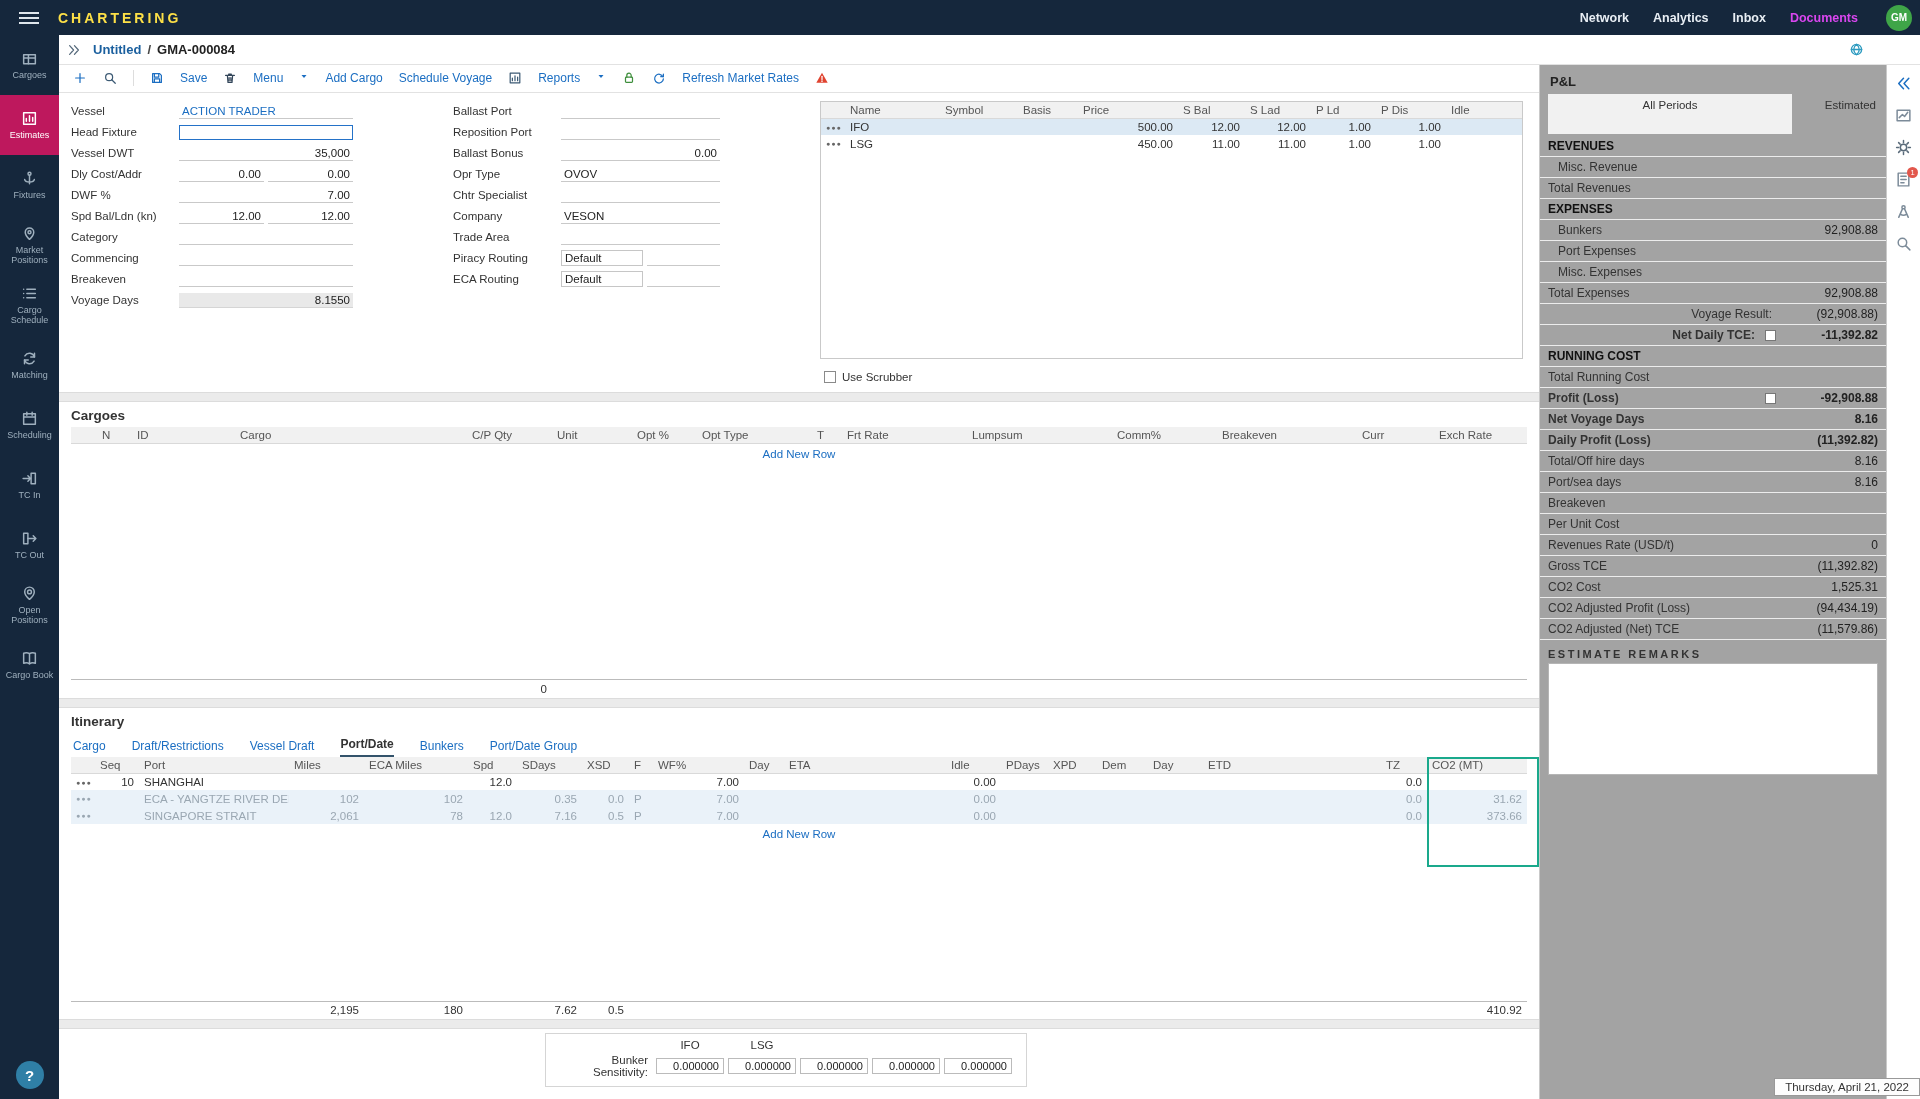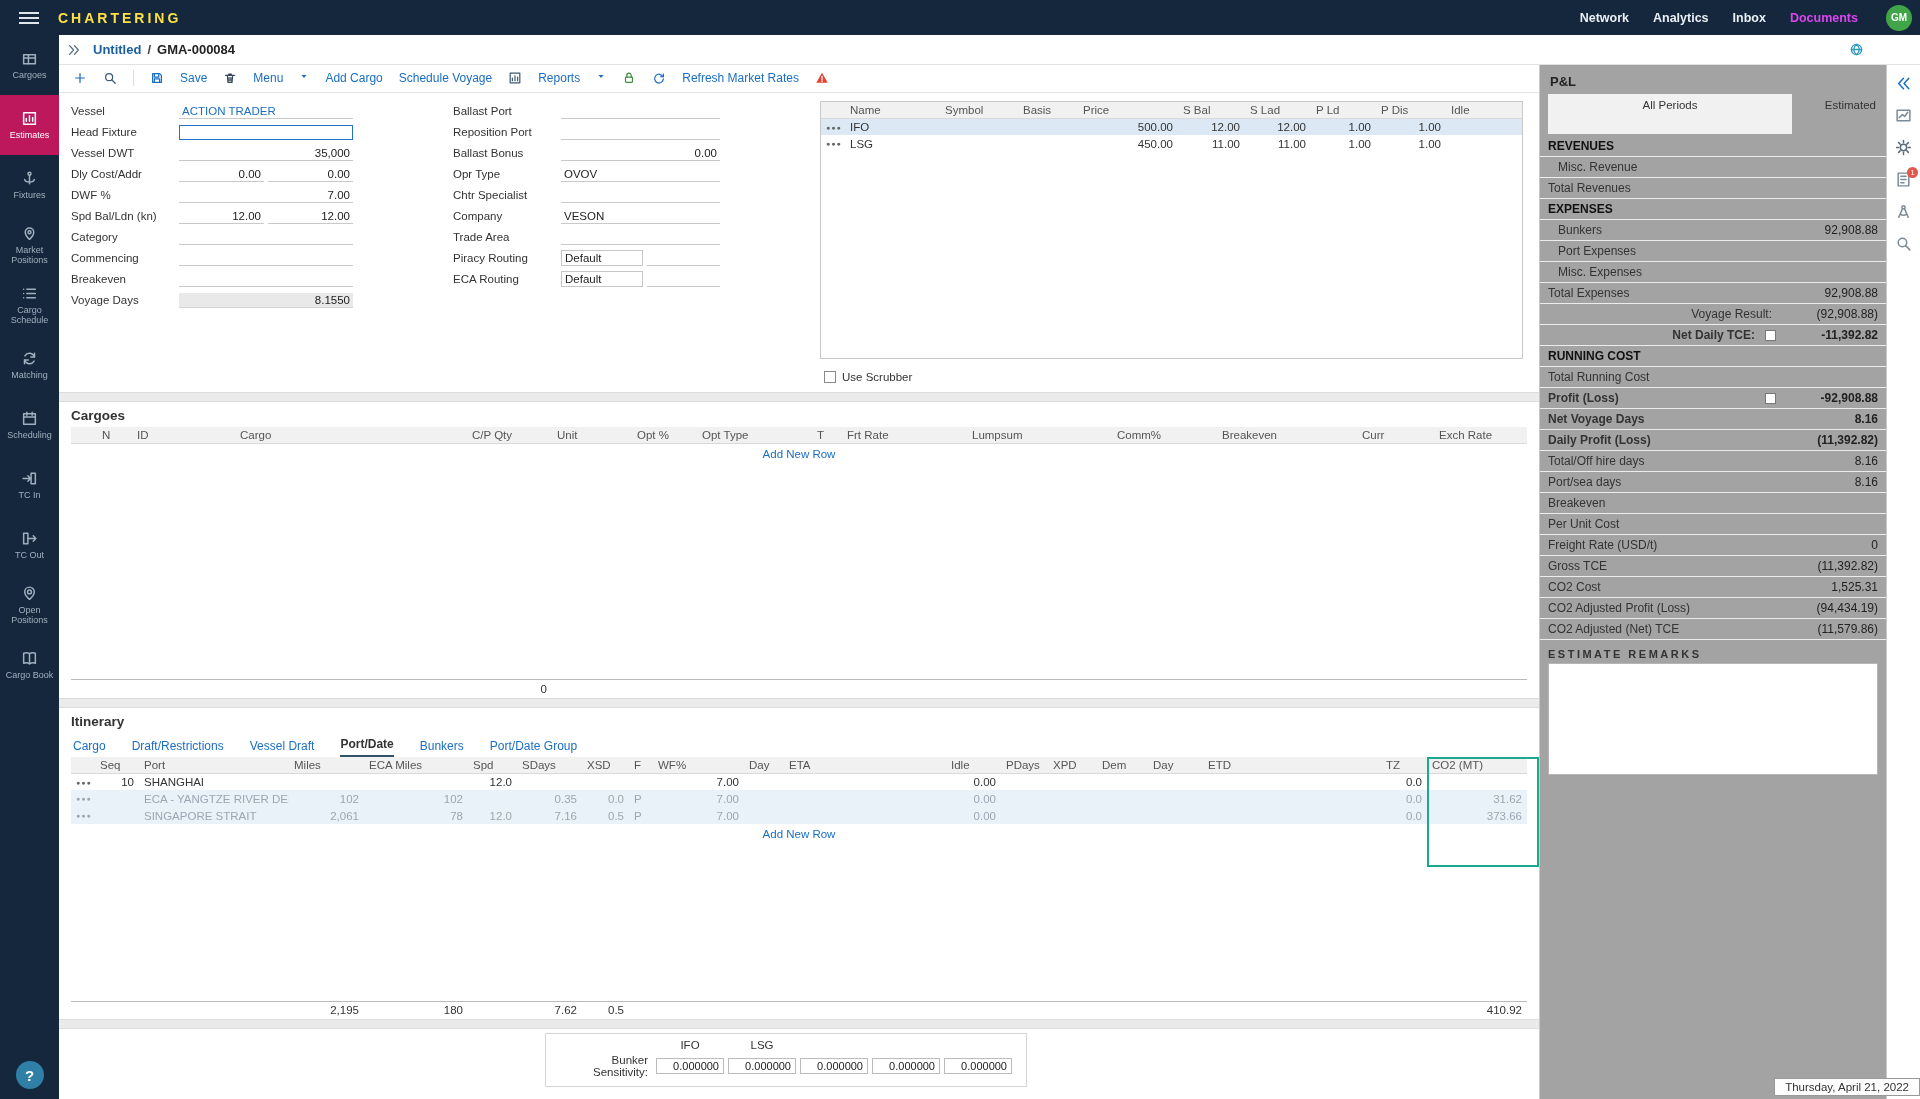--- a/index.html
+++ b/index.html
@@ -1045,21 +1045,21 @@
               <span class="pnl-value"></span>
             </div>
 
             <div class="pnl-row">
               <span class="pnl-label">Per Unit Cost</span>
 
               <span class="pnl-value"></span>
             </div>
 
             <div class="pnl-row">
-              <span class="pnl-label">Freight Rate (USD/t)</span>
+              <span class="pnl-label">Revenues Rate (USD/t)</span>
 
               <span class="pnl-value">0</span>
             </div>
 
             <div class="pnl-row">
               <span class="pnl-label">Gross TCE</span>
 
               <span class="pnl-value">(11,392.82)</span>
             </div>
 

